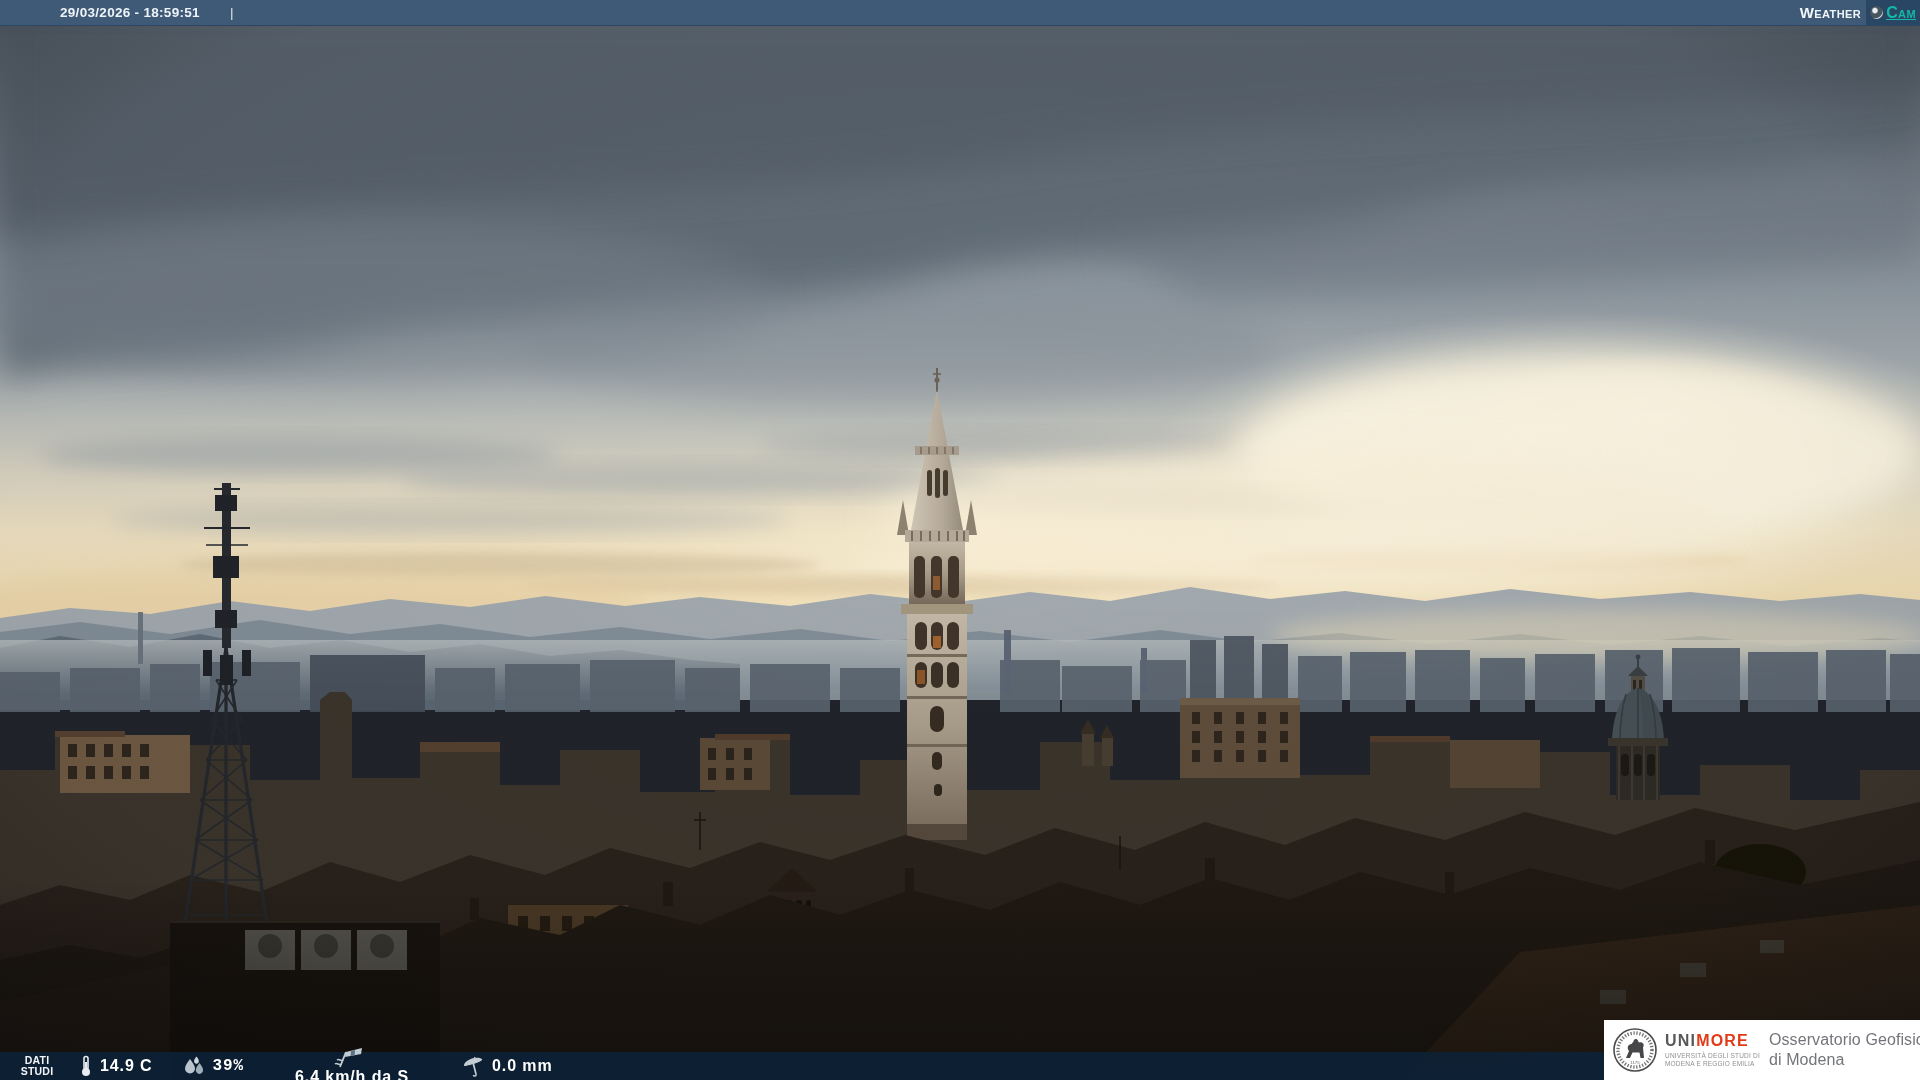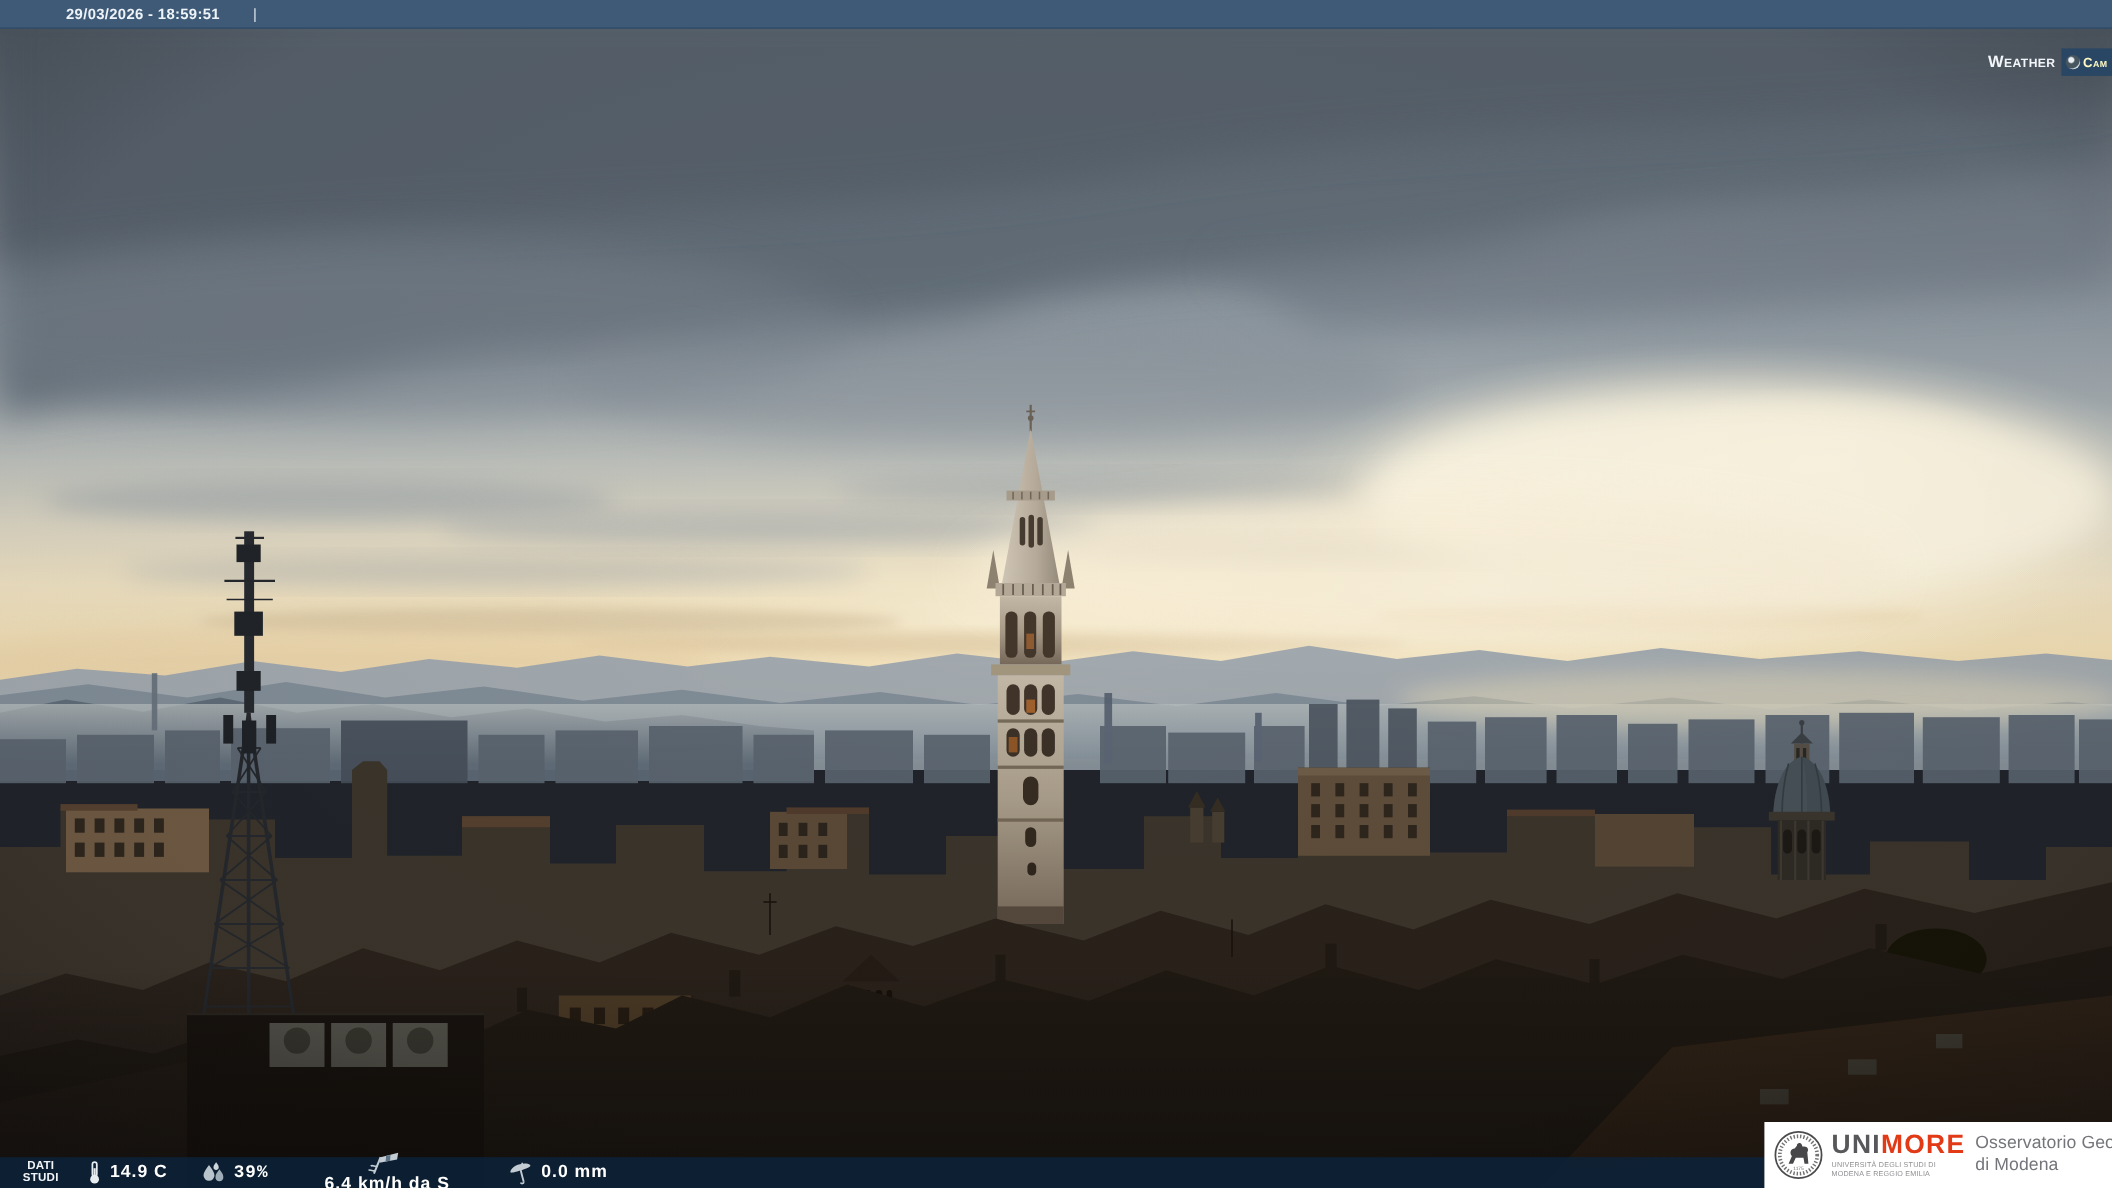--- a/index.html
+++ b/index.html
@@ -3,40 +3,40 @@
 <meta charset="utf-8">
 <style>
   html,body{margin:0;padding:0;background:#000;width:1920px;height:1080px;overflow:hidden;}
   .stage{position:relative;width:1920px;height:1080px;overflow:hidden;font-family:"Liberation Sans",sans-serif;background:#20242a;}
   .scene{position:absolute;inset:0;width:1920px;height:1080px;z-index:1;}
 
   
   .topbar{position:absolute;top:0;left:0;right:0;height:25px;background:#3e5a77;border-bottom:1px solid #2c4764;z-index:6;display:flex;align-items:center;color:#eef3f8;font-size:13.5px;font-weight:700;letter-spacing:.3px;padding-left:12px;}
   .topbar .tleft{display:flex;align-items:center;padding-left:48px;white-space:nowrap;}
   .topbar .sep{margin:0 30px;font-weight:400;opacity:.9;}
-  .wcam{position:absolute;right:0;top:0;height:25px;display:flex;align-items:center;z-index:7;margin-top:44px;}
+  .wcam{position:absolute;right:0;top:0;height:25px;display:flex;align-items:center;z-index:7;}
   .wcam .w{font-variant:small-caps;font-size:15px;font-weight:700;color:#f2f6f9;letter-spacing:.4px;margin-right:5px;}
   .wcam .cambox{height:25px;display:flex;align-items:center;background:#294764;padding:0 4px 0 4px;}
   .wcam .lens{width:13px;height:13px;border-radius:50%;background:radial-gradient(circle at 38% 35%, #e9eef2 0 18%, #47555f 30% 62%, #cfd8de 70% 100%);margin-right:3px;}
-  .wcam .c{font-variant:small-caps;font-size:12px;font-weight:700;color:#fef9c3;letter-spacing:.4px;}
+  .wcam .c{font-variant:small-caps;font-size:16px;font-weight:700;color:#14b8a6;letter-spacing:.4px;text-decoration:underline;}
 
   
   .weatherbar{position:absolute;left:0;top:1052px;width:1920px;height:28px;background:rgba(12,35,59,.83);z-index:4;display:flex;align-items:center;color:#fff;}
   .dati{margin-left:13px;width:48px;text-align:center;font-size:10.5px;font-weight:700;line-height:1.02;letter-spacing:.2px;color:#f2f5f8;}
   .dati span{display:block;}
   .witem{display:flex;align-items:center;}
   .wval{font-size:16px;font-weight:700;letter-spacing:.9px;margin-left:7px;white-space:nowrap;}
   .wicon{display:block;}
   .m1{margin-left:18px;} .m2{margin-left:29px;font-family:Liberation Mono, monospace;} .m3{margin-left:44px;flex-direction:column;} .m4{margin-left:52px;}
 
   
   .logobox{position:absolute;right:0;bottom:0;width:316px;height:60px;background:#ffffff;z-index:8;display:flex;align-items:center;}
   .seal{margin-left:8px;flex:0 0 auto;}
   .wordmark{margin-left:7px;flex:0 0 auto;}
-  .unimore{font-size:24px;font-weight:700;letter-spacing:1.2px;line-height:1;color:#58585a;white-space:nowrap;}
+  .unimore{font-size:16px;font-weight:700;letter-spacing:1.2px;line-height:1;color:#58585a;white-space:nowrap;}
   .unimore .more{color:#e23a17;}
   .sub{margin-top:3px;font-size:6.5px;color:#8f9093;letter-spacing:.2px;line-height:1.2;white-space:nowrap;}
   .sub span{display:block;}
   .orgname{margin-left:9px;font-size:16px;color:#73757a;line-height:1.28;letter-spacing:.1px;white-space:nowrap;}
   .orgname span{display:block;}
 </style>
 </head>
 <body>
 
 <div class="stage">

